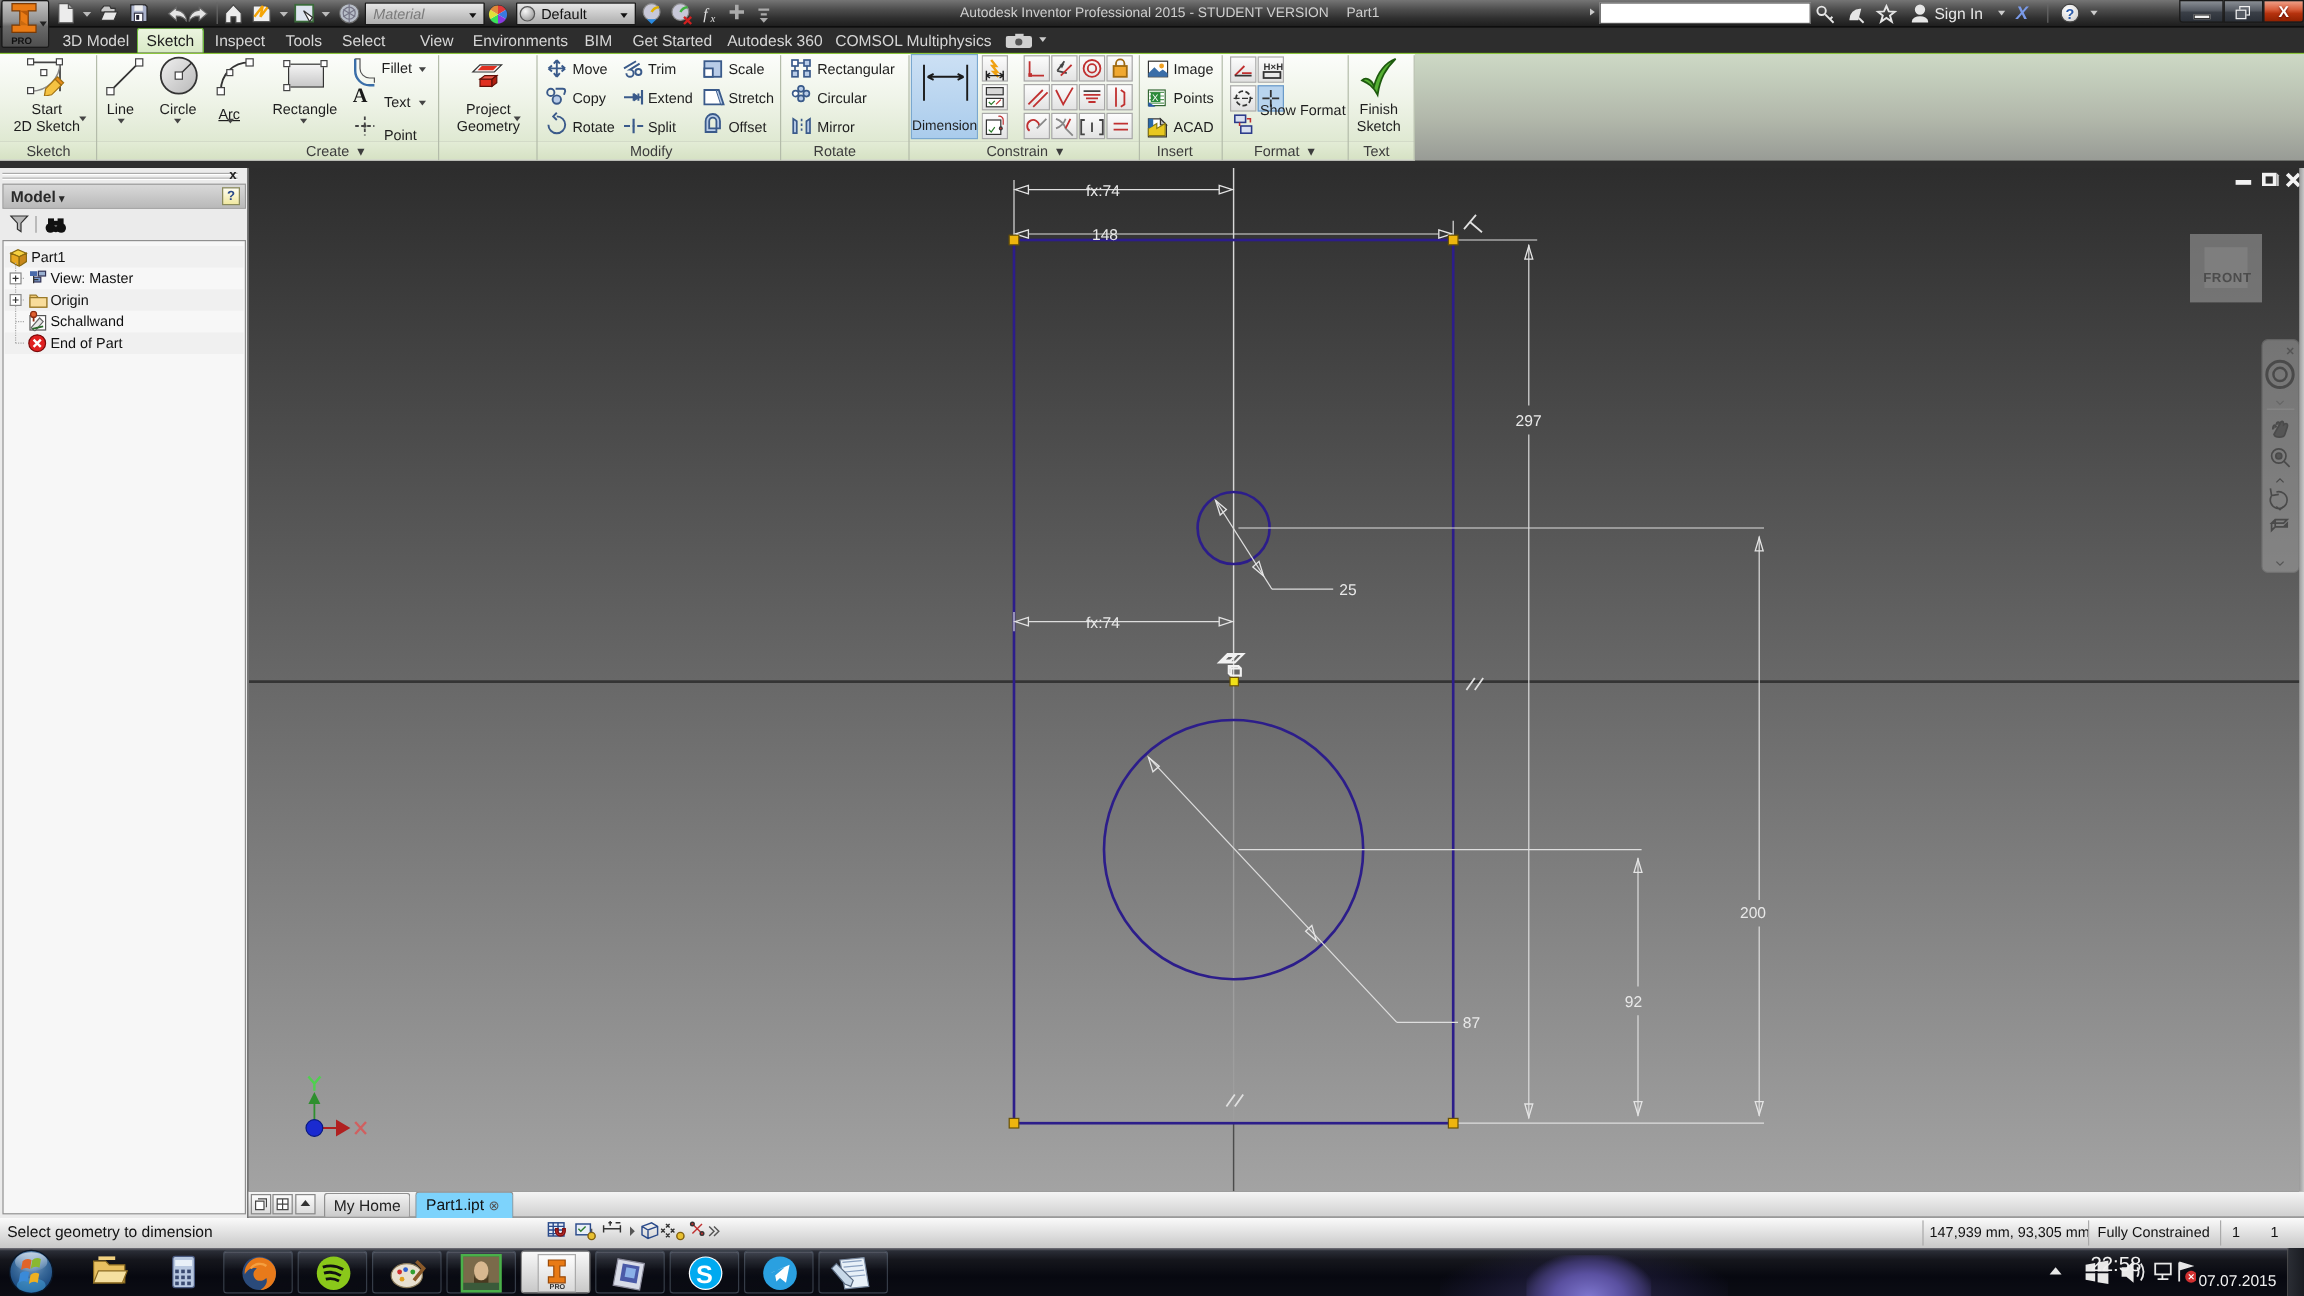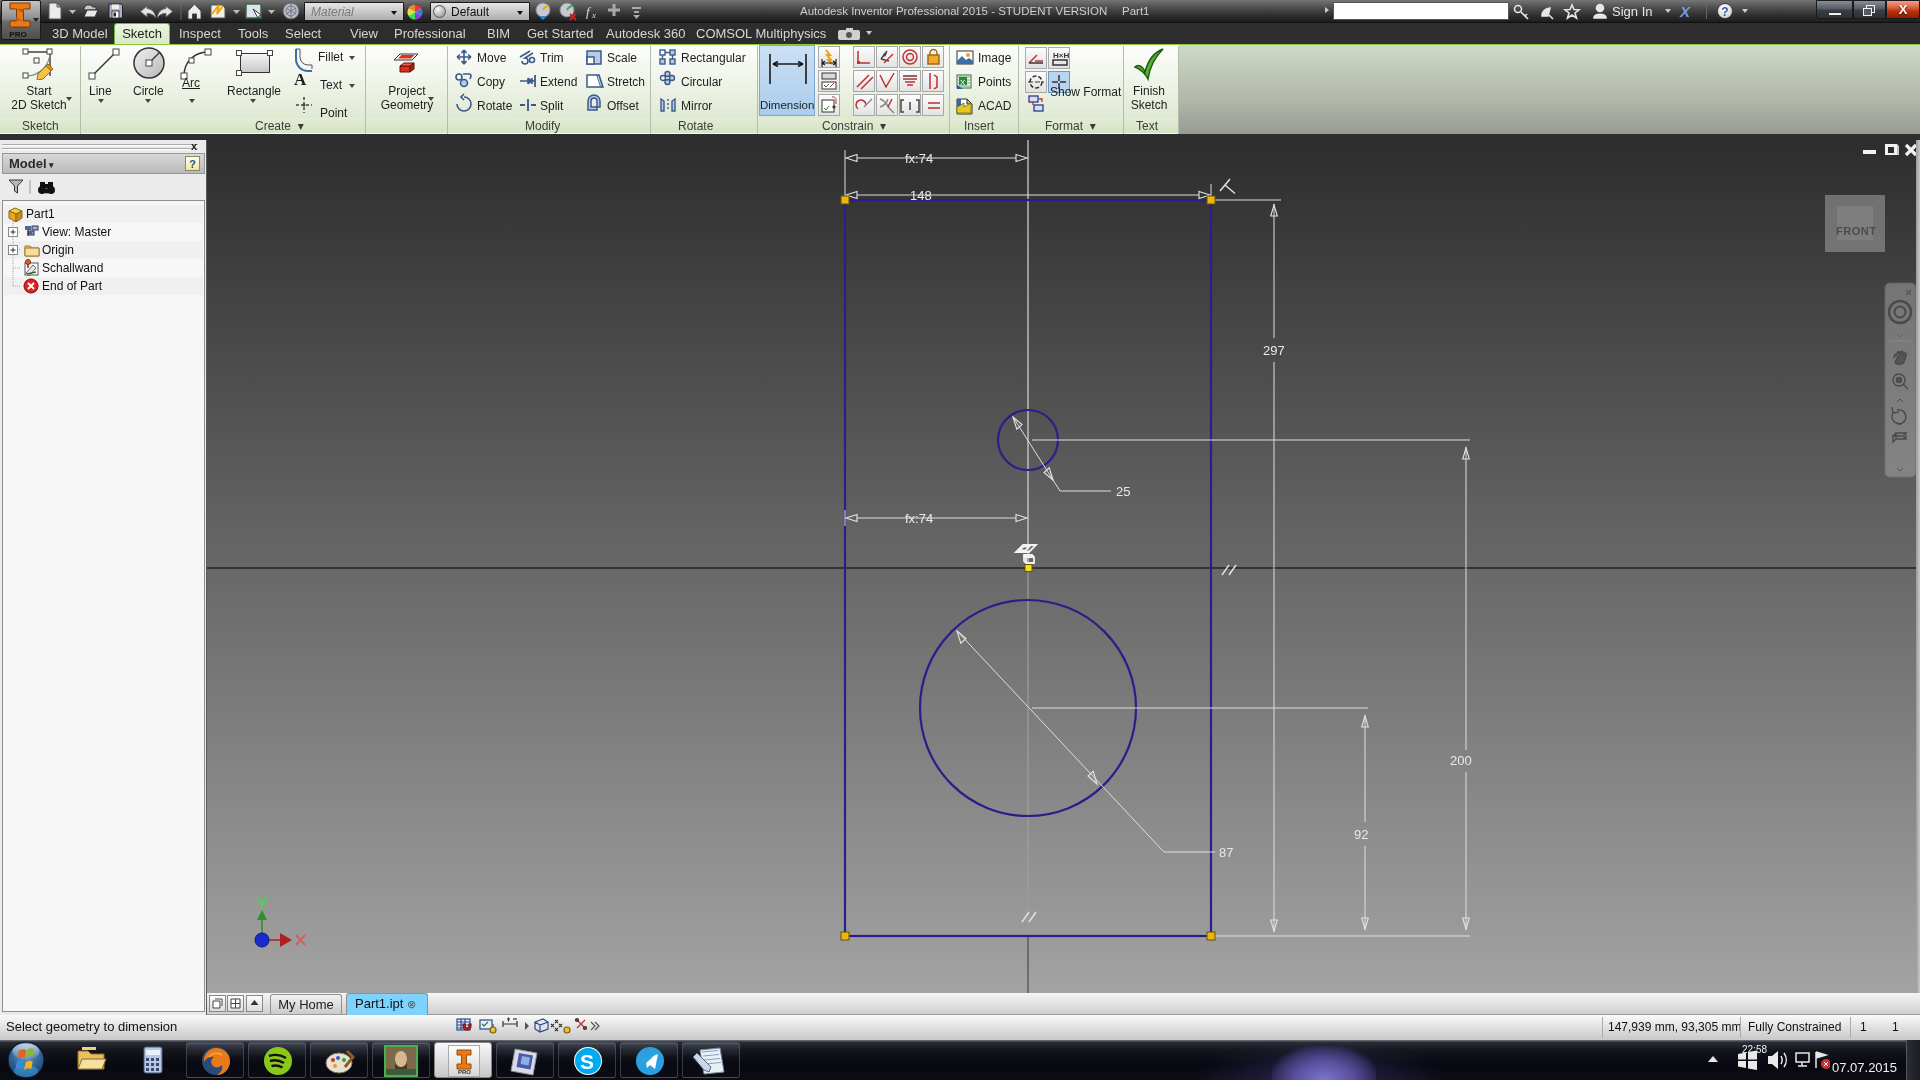--- a/index.html
+++ b/index.html
@@ -149,21 +149,21 @@
       </div>
     <div class="abs" style="left:70px;top:0;width:34px;height:19px;background:linear-gradient(180deg,#f0a088 0%,#d95f3d 40%,#b5320e 60%,#8f2000 100%);border:1px solid #1a1a1a;border-radius:0 0 3px 0;color:#fff;font-weight:bold;font-size:13px;text-align:center;line-height:17px;text-shadow:0 1px 2px #500;">X</div>
   </div>
   <div class="abs" id="tabrow"></div>
   <div class="tab" style="left:52px;">3D Model</div>
   <div id="tab-active" style="left:114px;top:23px;width:56px;">Sketch</div>
   <div class="tab" style="left:179px;">Inspect</div>
   <div class="tab" style="left:238px;">Tools</div>
   <div class="tab" style="left:285px;">Select</div>
   <div class="tab" style="left:350px;">View</div>
-  <div class="tab" style="left:394px;">Professional</div>
+  <div class="tab" style="left:394px;">Environments</div>
   <div class="tab" style="left:487px;">BIM</div>
   <div class="tab" style="left:527px;">Get Started</div>
   <div class="tab" style="left:606px;">Autodesk 360</div>
   <div class="tab" style="left:696px;">COMSOL Multiphysics</div>
   <svg class="abs" style="left:838px;top:28px" width="24" height="13" viewBox="0 0 24 13">
       <rect x="0" y="2" width="22" height="10" rx="2" fill="#d0d0d0"></rect>
       <rect x="8" y="0" width="7" height="3" fill="#d0d0d0"></rect>
       <circle cx="11" cy="7" r="3" fill="#555"></circle>
     </svg>
   <div class="darr" style="left:866px;top:31px;border-top-color:#ccc;"></div>
@@ -219,21 +219,21 @@
         <linearGradient id="cgrad" x1="0" y1="0" x2="1" y2="1">
           <stop offset="0" stop-color="#f0f0f0"></stop>
           <stop offset="1" stop-color="#b8b8b8"></stop>
         </linearGradient>
       </defs>
   </svg>
   <div class="rtxt" style="left:89px;top:84px;">Line</div>
     <div class="darr" style="left:98px;top:99px;"></div>
   <div class="rtxt" style="left:133px;top:84px;">Circle</div>
     <div class="darr" style="left:145px;top:99px;"></div>
-  <div class="rtxt" style="left:182px;top:76px;text-decoration:underline;">Arc</div>
+  <div class="rtxt" style="left:182px;top:88px;text-decoration:underline;">Arc</div>
     <div class="darr" style="left:189px;top:99px;"></div>
   <div class="abs" style="left:240px;top:53px;width:30px;height:20px;background:linear-gradient(180deg,#f4f4f4,#c8c8c8);border:1.5px solid #333;"></div>
   <div class="abs" style="left:236px;top:50px;width:6px;height:6px;background:#fff;border:1px solid #444;"></div>
     <div class="abs" style="left:267px;top:50px;width:6px;height:6px;background:#fff;border:1px solid #444;"></div>
     <div class="abs" style="left:236px;top:70px;width:6px;height:6px;background:#fff;border:1px solid #444;"></div>
   <div class="rtxt" style="left:227px;top:84px;">Rectangle</div>
     <div class="darr" style="left:250px;top:99px;"></div>
   <svg class="abs" style="left:292px;top:47px" width="24" height="70" viewBox="0 0 24 70">
     <path d="M4 2 v10 a12 12 0 0 0 12 12 h4" fill="none" stroke="#3a6ea8" stroke-width="2"></path>
       <path d="M4 2 h4 v8 a8 8 0 0 0 8 8 h4 v4" fill="none" stroke="#555" stroke-width="1"></path>
@@ -764,18 +764,18 @@
           <path d="M38 6 l8 -1.5 v7 h-8 z M48 4 l9 -1.5 v9 h-9 z M38 13 h8 v7 l-8 -1.5 z M48 13 h9 v9 l-9 -1.5 z"></path>
         </g>
       <path d="M68 8 v8 h4 l6 5 v-18 l-6 5 z" fill="#e8e8e8"></path>
         <path d="M81 8 a8 8 0 0 1 0 8 M84 5 a12 12 0 0 1 0 14" stroke="#e8e8e8" fill="none" stroke-width="1.5"></path>
       <rect x="96" y="5" width="13" height="9" fill="none" stroke="#e8e8e8" stroke-width="1.5"></rect>
         <path d="M98 18 h9 M102 14 v4" stroke="#e8e8e8" stroke-width="1.5"></path>
       <path d="M116 4 v16 M116 4 l10 3 l-10 3" stroke="#e8e8e8" fill="#e8e8e8" stroke-width="1.5"></path>
         <circle cx="126" cy="16" r="5" fill="#d03030"></circle>
         <path d="M124 14 l4 4 M128 14 l-4 4" stroke="#fff"></path>
     </svg>
-    <div class="abs" style="left:1742px;top:4px;font-size:10px;color:#f0f0f0;">22:58</div>
+    <div class="abs" style="left:1742px;top:4px;font-size:17px;color:#f0f0f0;">22:58</div>
     <div class="abs" style="left:1832px;top:20px;font-size:13px;color:#f0f0f0;">07.07.2015</div>
     <div class="abs" style="left:1906px;top:0;width:1px;height:40px;background:#555;"></div>
     <div class="abs" style="left:1907px;top:0;width:13px;height:40px;background:linear-gradient(90deg,#2a2d34,#1a1c22);"></div>
   </div>
 </div>
 
 </body></html>

